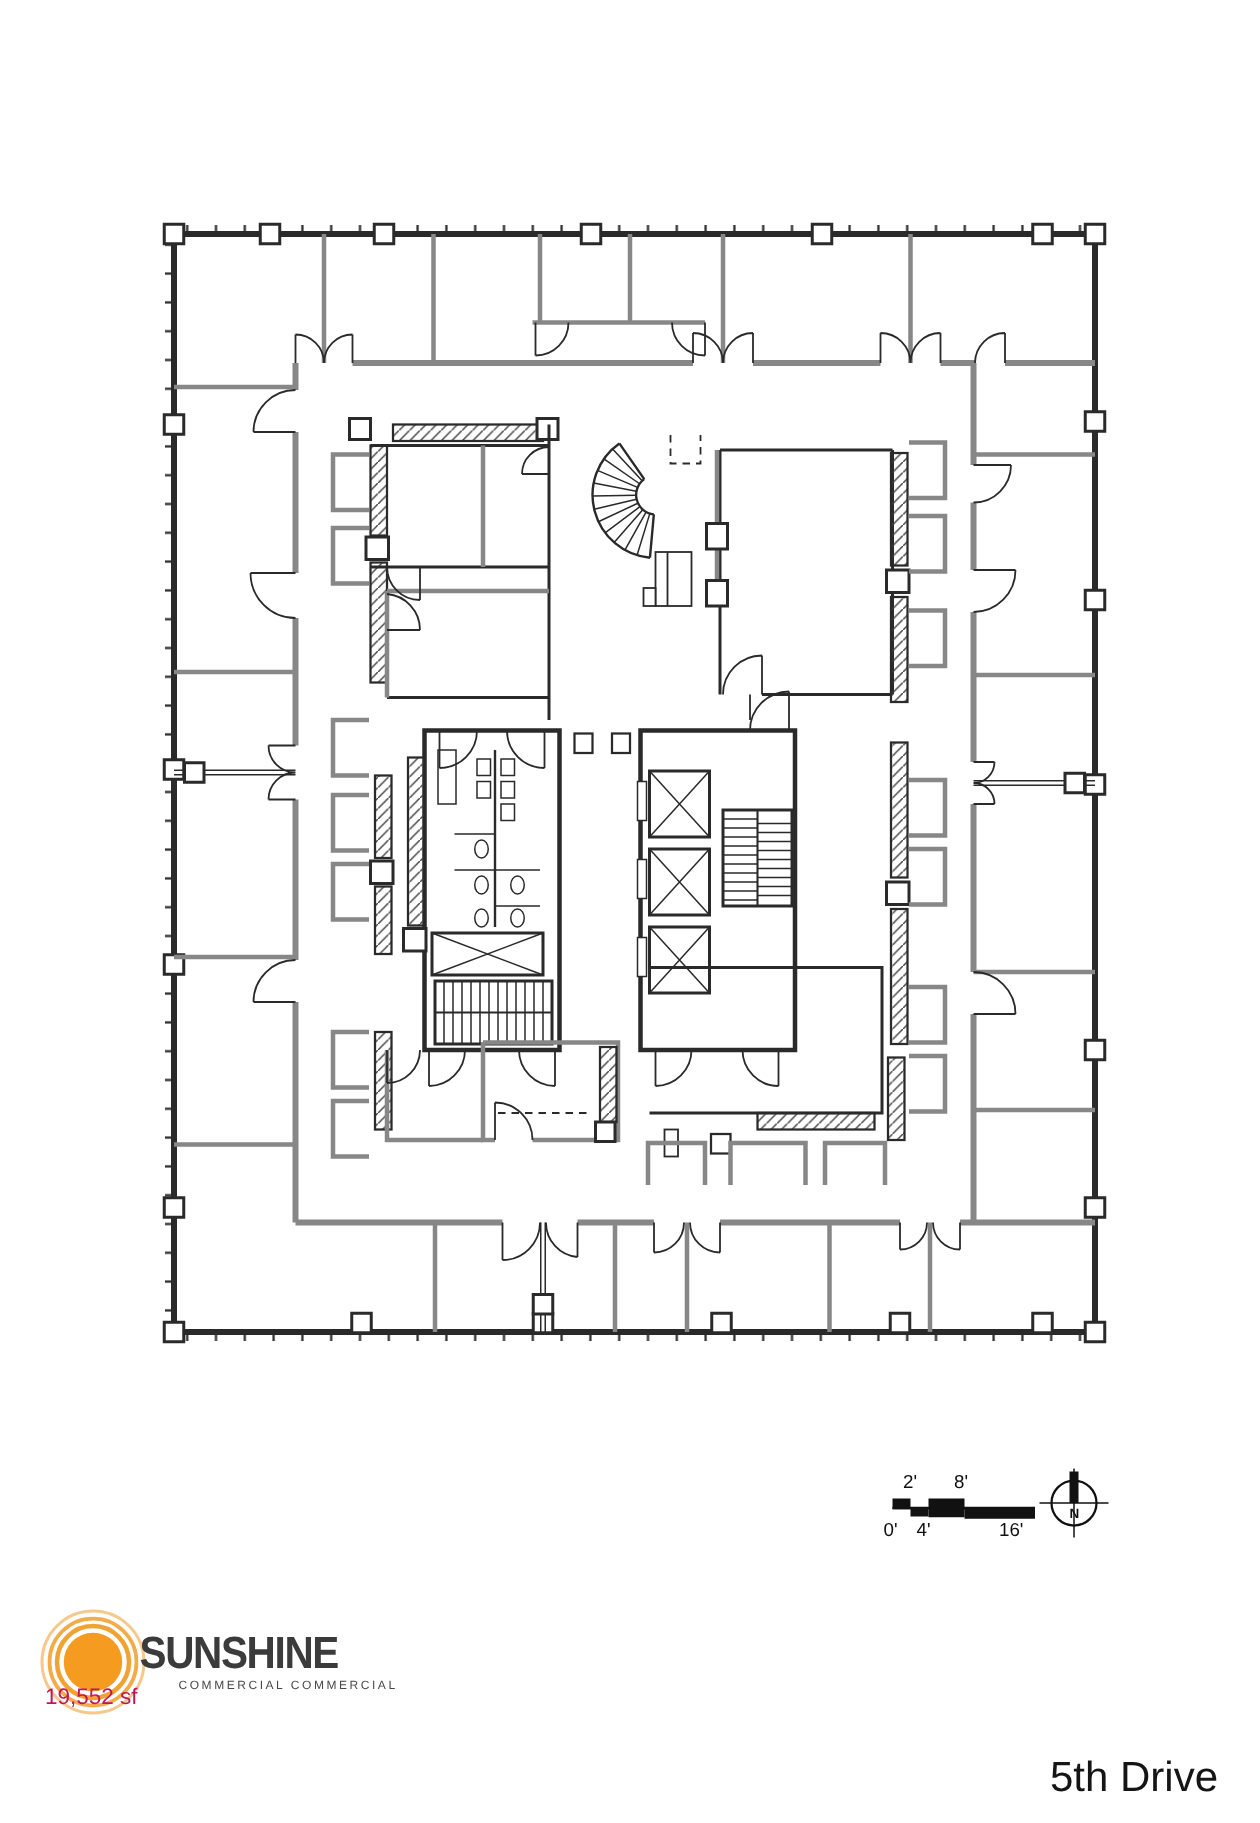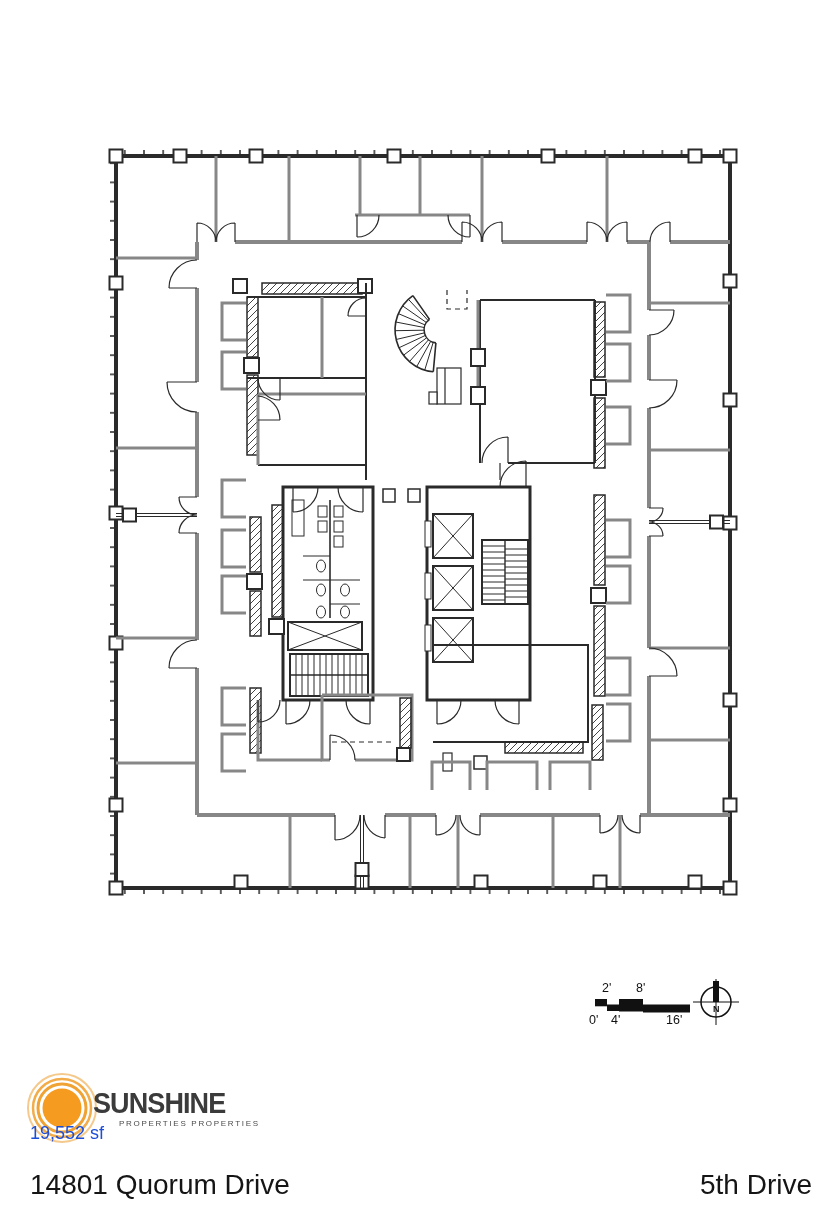--- a/index.html
+++ b/index.html
@@ -4,21 +4,21 @@
 <style>
   html,body{margin:0;padding:0;background:#fff;}
   .sheet{position:relative;width:840px;height:1215px;background:#fff;overflow:hidden;
          font-family:"Liberation Sans",sans-serif;color:#1c1c1c;}
   .abs{position:absolute;white-space:nowrap;}
   .scale-label{font-size:12.5px;color:#111;}
   .north-label{font-size:9px;font-weight:bold;color:#111;}
   .logo-name{font-size:30px;font-weight:bold;color:#3b3b3b;letter-spacing:-1px;
              transform:scaleX(.9);transform-origin:left top;}
   .logo-tag{font-size:8px;letter-spacing:1.7px;color:#4a4a4a;}
-  .area-label{font-size:18px;color:#1d4ed8;}
+  .area-label{font-size:15px;color:#be185d;}
   .footer-text{font-size:28px;color:#151515;}
 </style>
 </head>
 <body>
 
 <div class="sheet">
 
   <svg class="abs" style="left:0;top:0" width="840" height="1060" viewBox="0 0 840 1060">
     <defs>
       <pattern id="tH" width="19.2" height="12" patternUnits="userSpaceOnUse">
@@ -260,19 +260,18 @@
   </svg>
   <span class="abs north-label" style="left:713px;top:1004px">N</span>
 
   <svg class="abs" style="left:20px;top:1066px" width="90" height="90" viewBox="0 0 90 90">
     <circle cx="42" cy="42" r="34" fill="none" stroke="#F5C98C" stroke-width="2"></circle>
     <circle cx="42" cy="42" r="29" fill="none" stroke="#F2AC4A" stroke-width="2.5"></circle>
     <circle cx="42" cy="42" r="24" fill="none" stroke="#F0A335" stroke-width="3"></circle>
     <circle cx="42" cy="42" r="19.5" fill="#F49B20"></circle>
   </svg>
   <span class="abs logo-name" style="left:93px;top:1086px">SUNSHINE</span>
-  <span class="abs logo-tag" style="left:119px;top:1119px">PROPERTIES PROPERTIES</span>
+  <span class="abs logo-tag" style="left:119px;top:1119px">COMMERCIAL COMMERCIAL</span>
   <span class="abs area-label" style="left:30px;top:1123px">19,552 sf</span>
 
-  <span class="abs footer-text" style="left:30px;top:1169px">14801 Quorum Drive</span>
   <span class="abs footer-text" style="right:28px;top:1169px">5th Drive</span>
 
 </div>
 
 </body></html>

